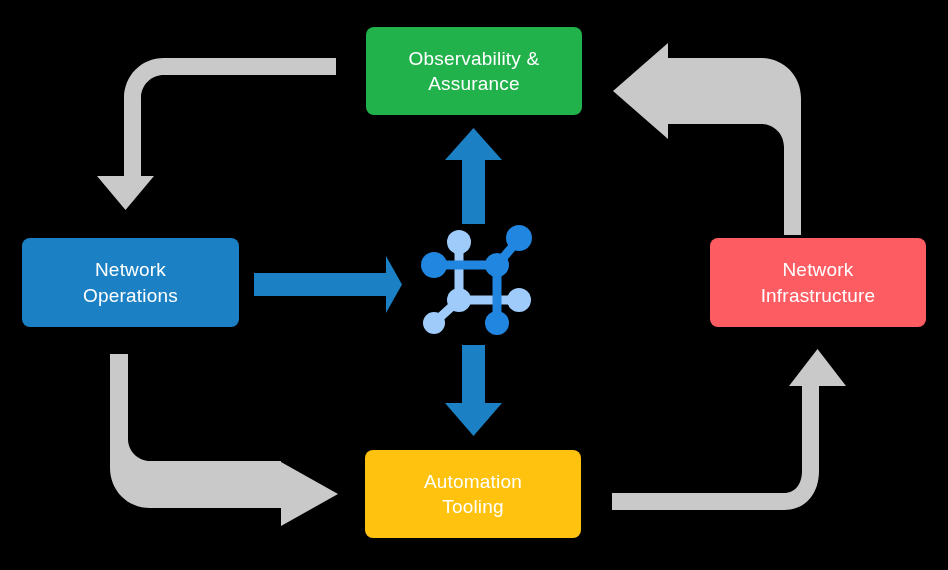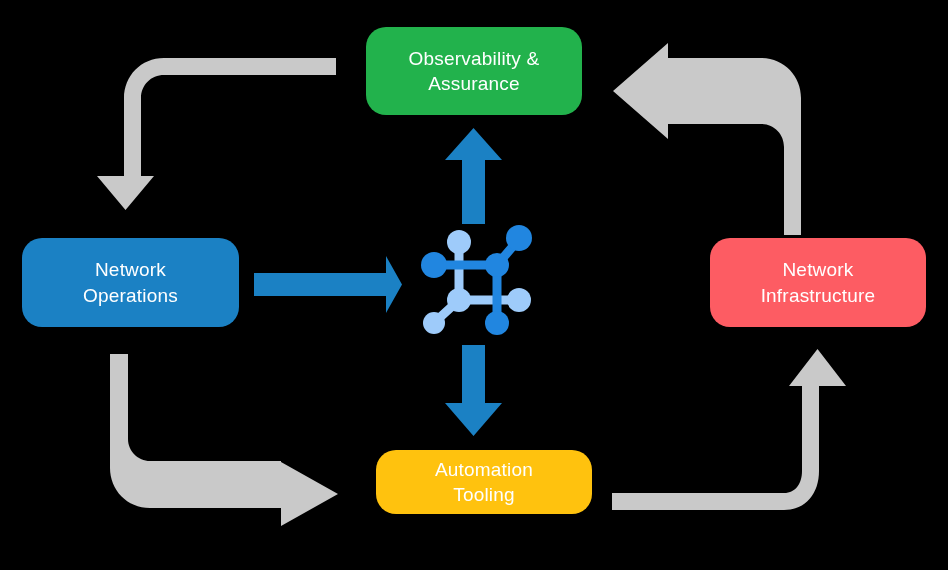--- a/index.html
+++ b/index.html
@@ -18,41 +18,41 @@
     width: 948px;
     height: 570px;
     background: #000000;
   }
   .node-box {
     position: absolute;
     display: flex;
     align-items: center;
     justify-content: center;
     text-align: center;
-    border-radius: 20px;
+    border-radius: 8px;
     color: #ffffff;
     font-size: 19px;
     line-height: 1.32;
     font-weight: 400;
     letter-spacing: 0.2px;
     box-sizing: border-box;
     padding: 4px 10px;
     white-space: pre-line;
   }
   #box-observability {
     left: 366px; top: 27px; width: 216px; height: 88px;
   }
   #box-network-operations {
     left: 22px; top: 238px; width: 217px; height: 89px;
   }
   #box-network-infrastructure {
     left: 710px; top: 238px; width: 216px; height: 89px;
   }
   #box-automation-tooling {
-    left: 376px; top: 450px; width: 216px; height: 64px;
+    left: 365px; top: 450px; width: 216px; height: 88px;
   }
   svg.layer {
     position: absolute;
     left: 0; top: 0;
     width: 948px; height: 570px;
     pointer-events: none;
   }
   svg.layer * { pointer-events: auto; }
 </style>
 </head>

